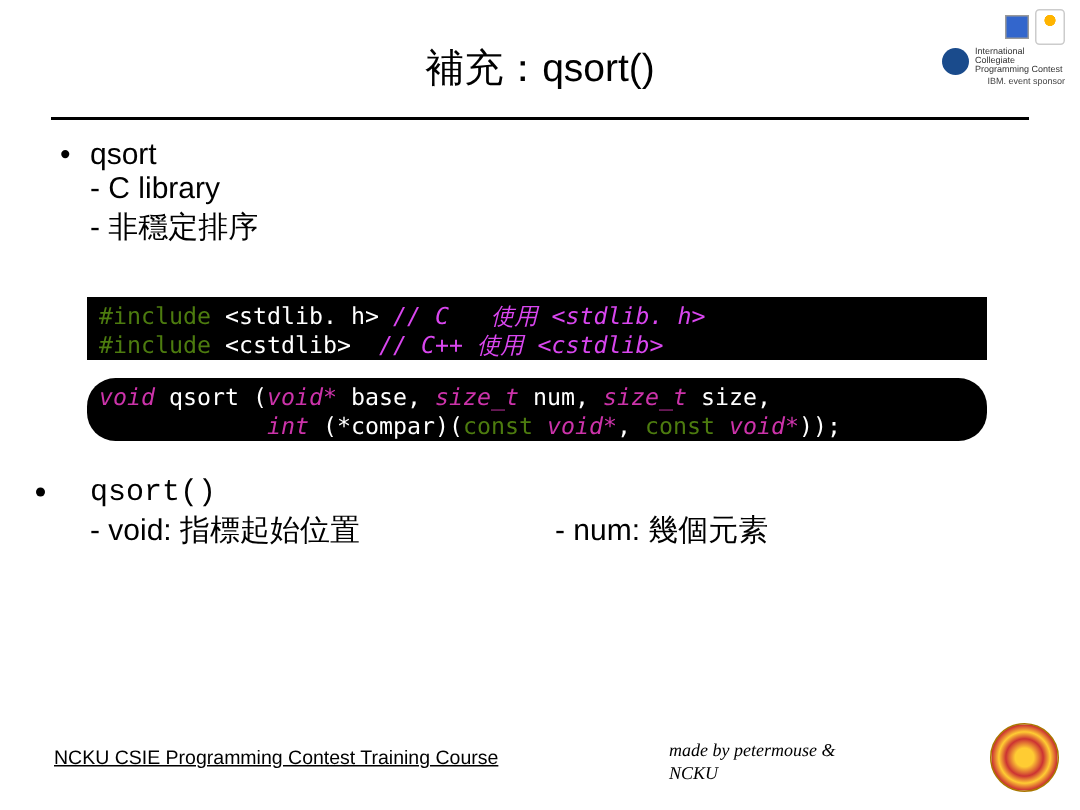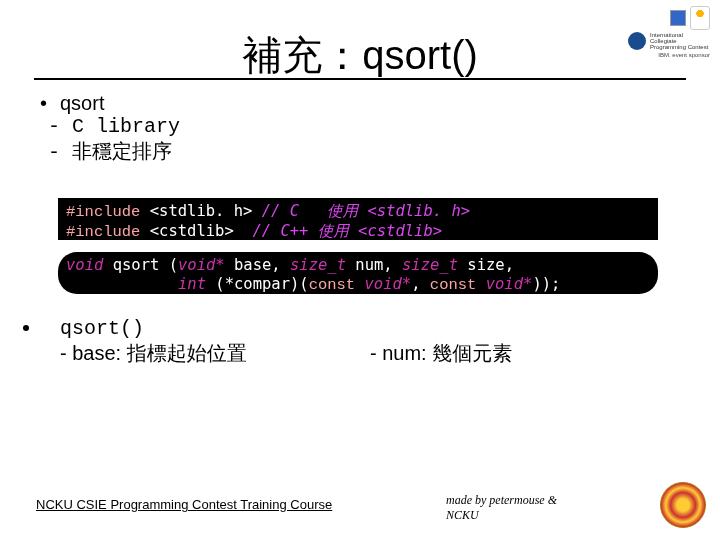--- a/index.html
+++ b/index.html
@@ -10,21 +10,21 @@
     font-family: "Microsoft JhengHei", Arial, sans-serif;
     position: relative;
     overflow: hidden;
   }
   .title-bar {
     position: absolute;
     top: 28px;
     left: 0;
     width: 720px;
     text-align: center;
-    font-size: 40px;
+    font-size: 26px;
     color: #000;
   }
   .title-underline {
     position: absolute;
     top: 78px;
     left: 34px;
     width: 652px;
     border-bottom: 2px solid #000;
   }
   .logo-cluster {
@@ -54,36 +54,36 @@
   .ibm-line { font-size: 6px; color: #444; }
   .content {
     position: absolute;
     top: 92px;
     left: 42px;
     font-size: 20px;
     color: #000;
   }
   .content ul { list-style: none; }
   .content ul li::before { content: "• "; position: absolute; left: -2px; }
-  .content .sub { margin-left: 6px; font-family: Liberation Mono, monospace; }
+  .content .sub { margin-left: 18px; }
   .codebox {
     position: absolute;
     left: 58px;
     width: 600px;
     background: #000;
     color: #fff;
     font-family: Consolas, monospace;
     font-size: 15.5px;
     padding: 4px 8px;
     line-height: 1.25;
     white-space: pre;
   }
   .cb1 { top: 198px; height: 42px; }
   .cb2 { top: 252px; height: 42px; border-radius: 19px; }
-  .kw-blue { color: #fca5a5; font-family: Liberation Mono, monospace; }
+  .kw-blue { color: #4d7c0f; }
   .kw-pink { color: #cc33aa; font-style: italic; }
   .kw-green { color: #d946ef; font-style: italic; }
   .params {
     position: absolute;
     top: 316px;
     left: 42px;
     font-size: 20px;
   }
   .params .row { display: flex; }
   .params .col1 { width: 310px; }
@@ -149,21 +149,21 @@
 <div class="codebox cb2"><span class="kw-pink">void</span><span> qsort </span><span>(</span><span class="kw-pink">void*</span><span> base, </span><span class="kw-pink">size_t</span><span> num, </span><span class="kw-pink">size_t</span><span> size,</span>
 <span>            </span><span class="kw-pink">int</span><span> (*compar)(</span><span class="kw-blue">const</span><span> </span><span class="kw-pink">void*</span><span>, </span><span class="kw-blue">const</span><span> </span><span class="kw-pink">void*</span><span>));</span></div>
 
 <div class="params">
   <ul>
     <li>
       <span style="margin-left:18px;font-family:Liberation Mono, monospace;">qsort()</span>
     </li>
   </ul>
   <div class="row">
-    <div class="col1 sub">- base: 指標起始位置</div>
+    <div class="col1 sub">- void: 指標起始位置</div>
     <div>- num: 幾個元素</div>
   </div>
 </div>
 
 <div class="footer-left">NCKU CSIE Programming Contest Training Course</div>
 <div class="footer-right">
   <div>made by petermouse &amp;</div>
   <div>NCKU</div>
 </div>
 <div class="seal"></div>

